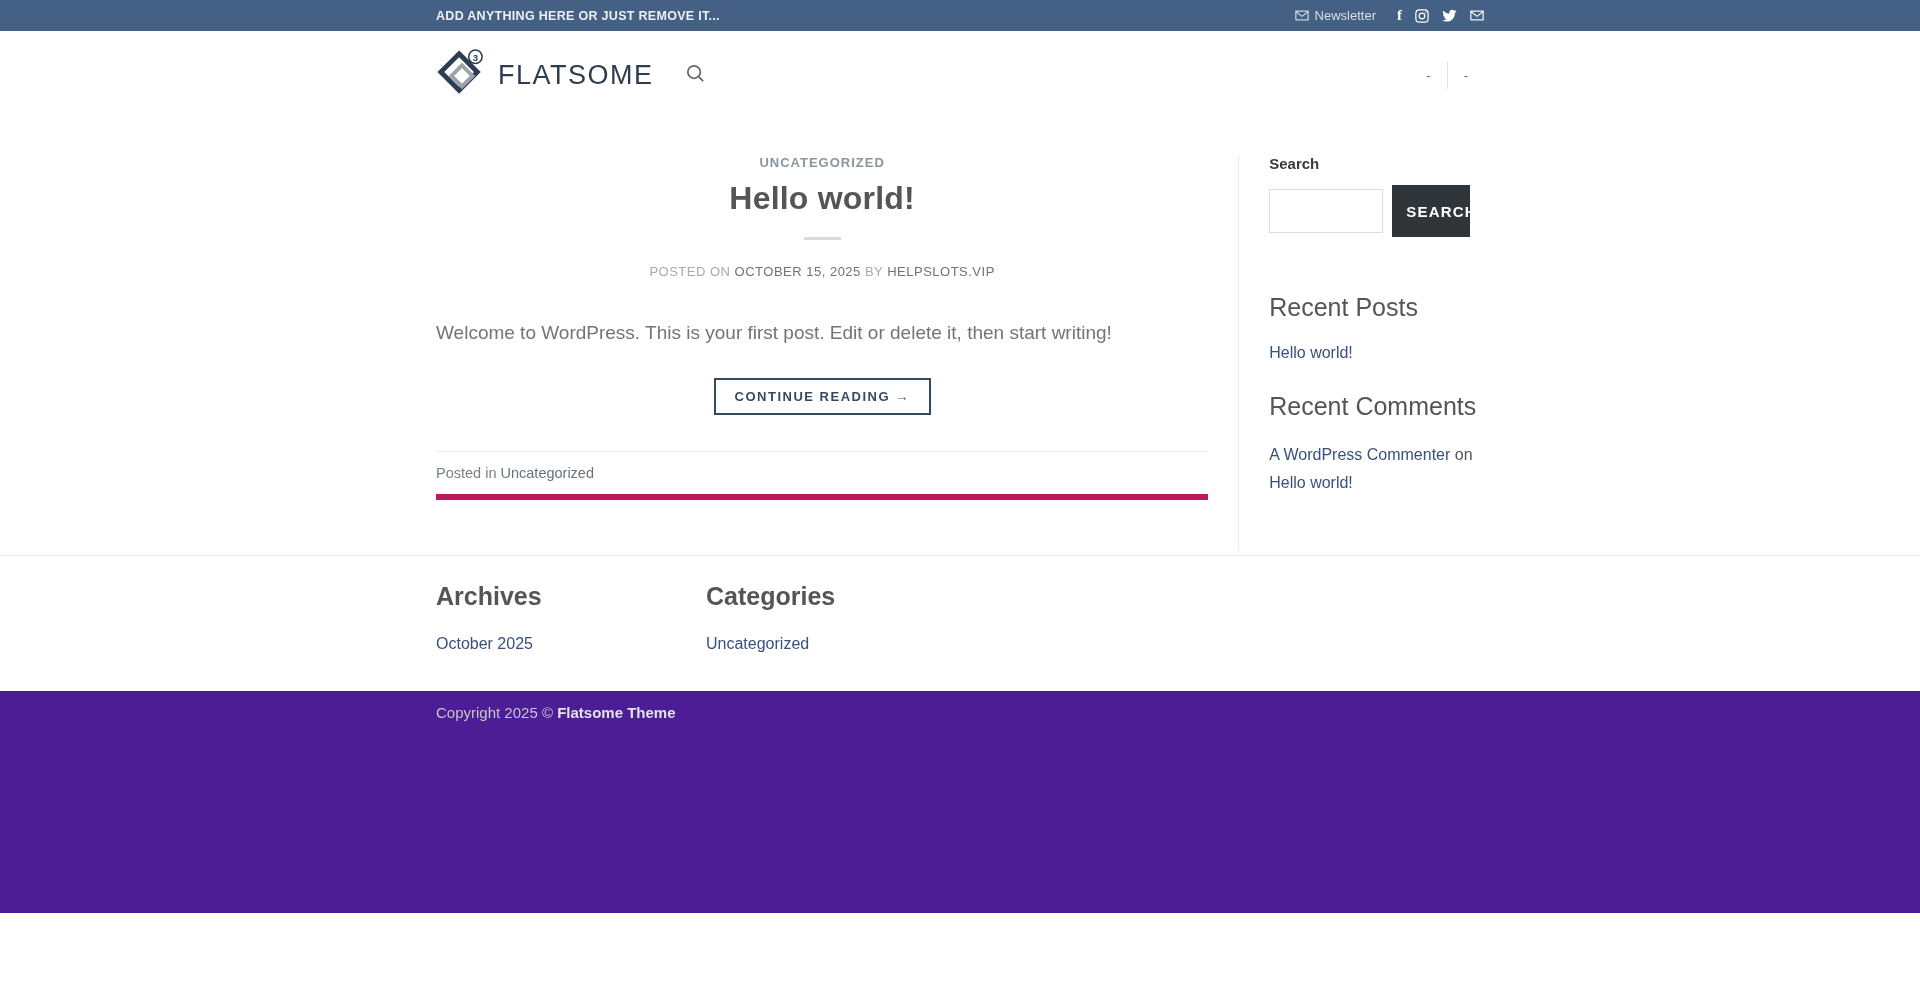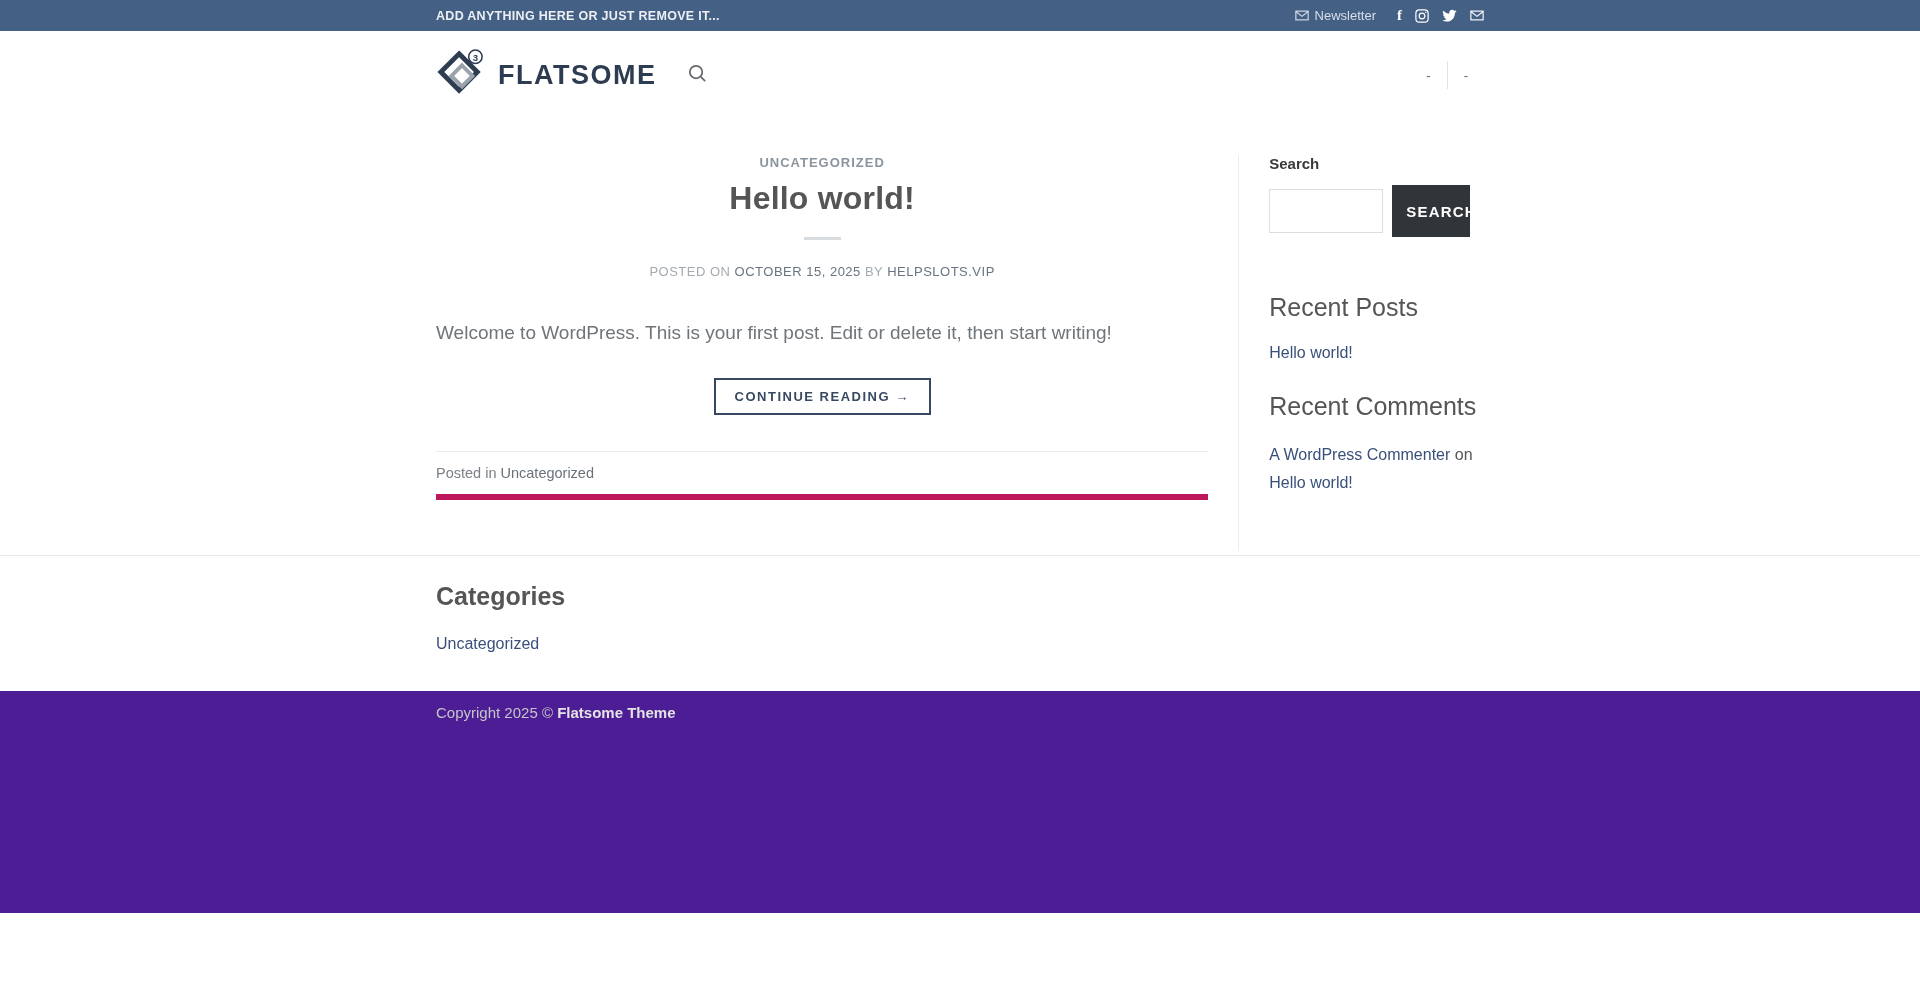--- a/index.html
+++ b/index.html
@@ -13,21 +13,21 @@
   .topbar-right { display:flex; align-items:center; gap:7px; color:rgba(255,255,255,.85); }
   .newsletter { display:flex; align-items:center; gap:6px; font-size:13px; color:#d8dfe9; margin-right:14px; cursor:pointer; }
   .social-icons { display:flex; align-items:center; gap:13px; }
   .social-icons svg, .newsletter svg { display:block; }
   .fb-glyph { font-family:"Liberation Serif", serif; font-weight:bold; font-size:15px; line-height:13px; color:#fff; }
 
   
   .header { height:88px; background:#fff; }
   .header .container { height:100%; display:flex; align-items:center; }
   .logo { display:flex; align-items:center; gap:12px; cursor:pointer; }
-  .logo-text { font-size:27px; font-weight:bold; color:#2d3c50; letter-spacing:1.5px; }
+  .logo-text { font-size:27px; font-weight:normal; color:#2d3c50; letter-spacing:1.5px; }
   .header-search { margin-left:30px; cursor:pointer; }
   .header-spacer { flex:1; }
   .header-nav { display:flex; align-items:center; }
   .nav-dash { font-size:13px; color:#666; padding:0 16px; cursor:pointer; }
   .nav-divider { width:1px; height:28px; background:#e2e2e2; }
 
   
   .main { height:436px; }
   .main .container { display:flex; padding-top:36px; }
   .post-col { width:773px; }
@@ -179,20 +179,24 @@
         <a>Hello world!</a>
       </div>
     </aside>
 
   </div>
 </div>
 
 <div class="footer-widgets">
   <div class="container">
     <div class="fw-col">
+      <h2 class="fw-title">Archives</h2>
+      <a>October 2025</a>
+    </div>
+    <div class="fw-col">
       <h2 class="fw-title">Categories</h2>
       <a>Uncategorized</a>
     </div>
   </div>
 </div>
 
 <div class="footer-dark">
   <div class="container">
     <span>Copyright 2025 © </span><b>Flatsome Theme</b>
   </div>

